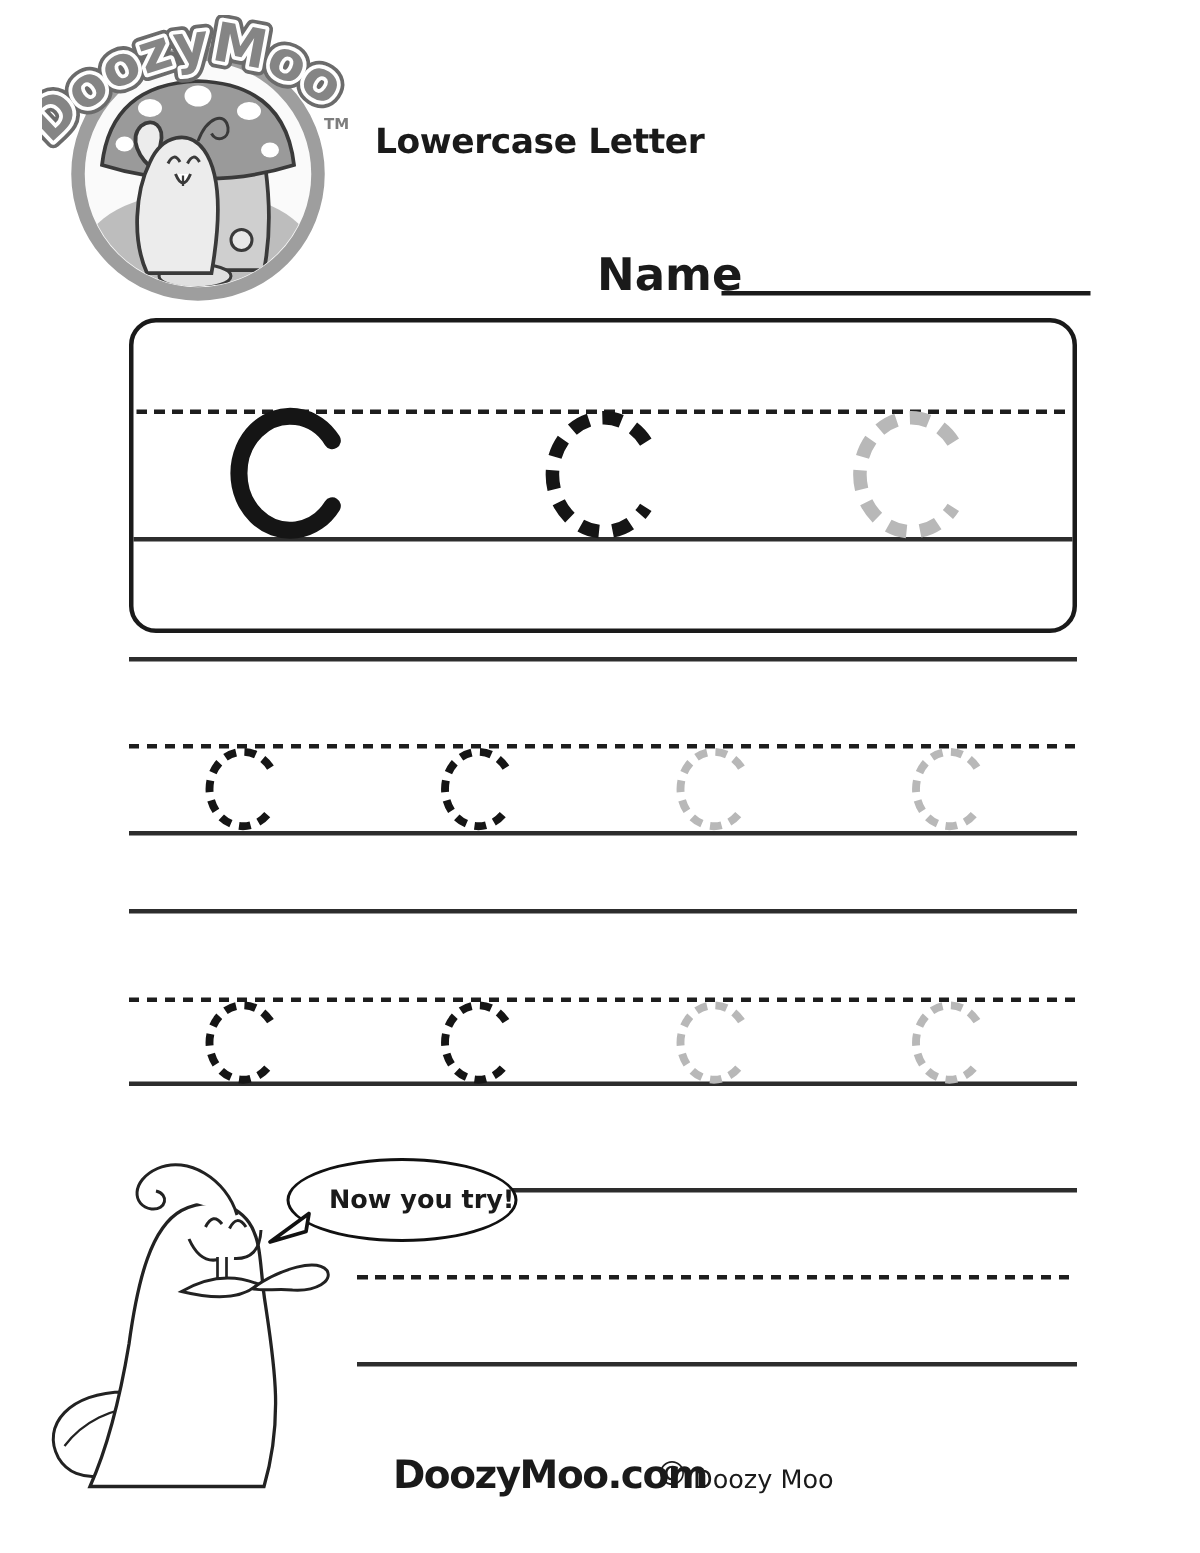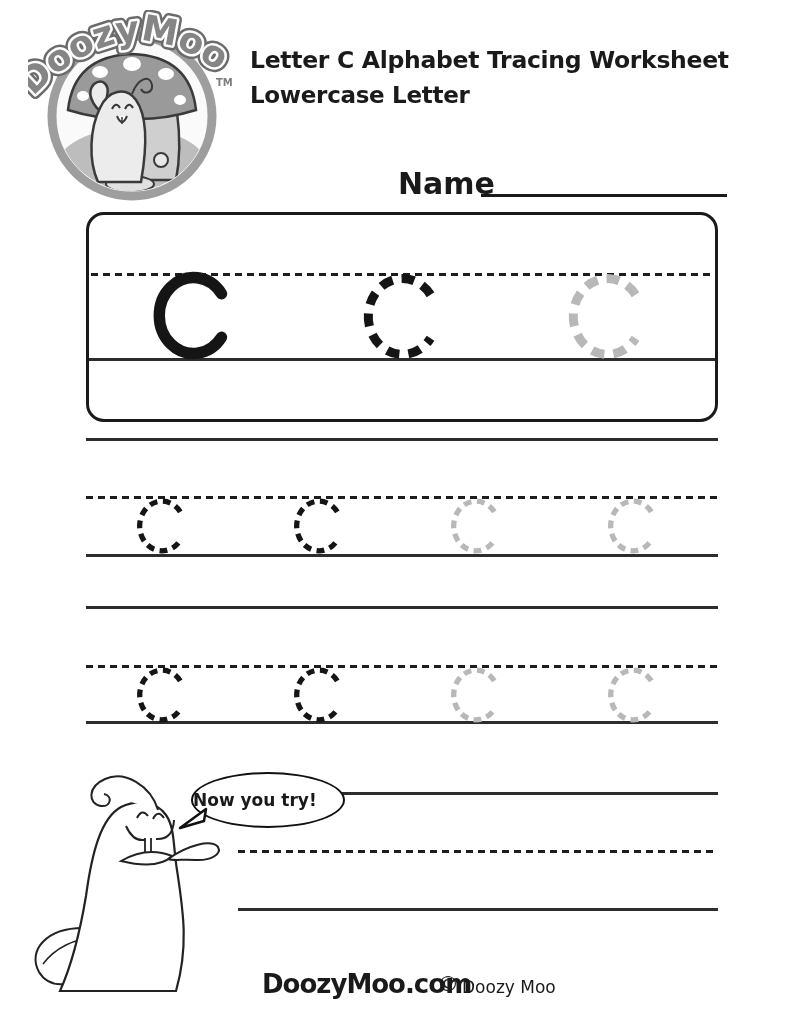--- a/index.html
+++ b/index.html
@@ -24,21 +24,21 @@
   .dashed-line { position:absolute; height:3px;
                  background:repeating-linear-gradient(90deg,#1d1d1d 0 7px,transparent 7px 12px); }
 
   .slot-box { position:absolute; width:95px; height:95px; }
   .slot-row { position:absolute; width:62px; height:62px; }
   .slot-box svg, .slot-row svg { width:100%; height:100%; display:block; }
 
   
   .bubble { position:absolute; left:191px; top:772px; width:150px; height:52px;
             border:2.5px solid #111; border-radius:50%; background:#fff;
-            display:flex; align-items:center; justify-content:flex-start; z-index:3; }
+            display:flex; align-items:center; justify-content:flex-end; z-index:3; }
   .bubble-text { font-size:17px; font-weight:700; }
   .bubble-tail { position:absolute; left:178px; top:806px; z-index:4; }
 
   
   .footer-site  { position:absolute; left:262px; top:969px; font-size:26px; font-weight:700; letter-spacing:-1px; }
   .footer-copy  { position:absolute; left:437px; top:971px; font-size:22px; font-weight:400; }
   .footer-owner { position:absolute; left:462px; top:977px; font-size:17px; font-weight:400; }
 
   .logo-wrap { position:absolute; left:28px; top:10px; width:205px; height:200px; }
   .brand-text { font-family:"DejaVu Sans","Liberation Sans",sans-serif; font-weight:700; font-size:36px; }
@@ -87,21 +87,20 @@
       <text class="brand-text" fill="none" stroke="#6b6b6b" stroke-width="10" stroke-linejoin="round">
         <textPath href="#brandarc" startOffset="2">DoozyMoo</textPath>
       </text>
       <text class="brand-text" fill="#858585" stroke="#ffffff" stroke-width="5" paint-order="stroke" stroke-linejoin="round">
         <textPath href="#brandarc" startOffset="2">DoozyMoo</textPath>
       </text>
       <text x="188" y="76" font-size="10" font-weight="700" fill="#7d7d7d">TM</text>
     </svg>
   </div>
 
-  <div class="title-line1">Letter C Alphabet Tracing Worksheet</div>
   <div class="title-line2">Lowercase Letter</div>
 
   <div class="name-label">Name</div>
   <div class="name-line"></div>
 
   <div class="guide-box">
     <div class="dashed-line" style="left:2px; top:58px; width:622px;"></div>
     <div class="solid-line" style="left:0px; top:143px; width:626px;"></div>
   </div>
   <div class="slot-box" style="left:146px; top:268px;">

